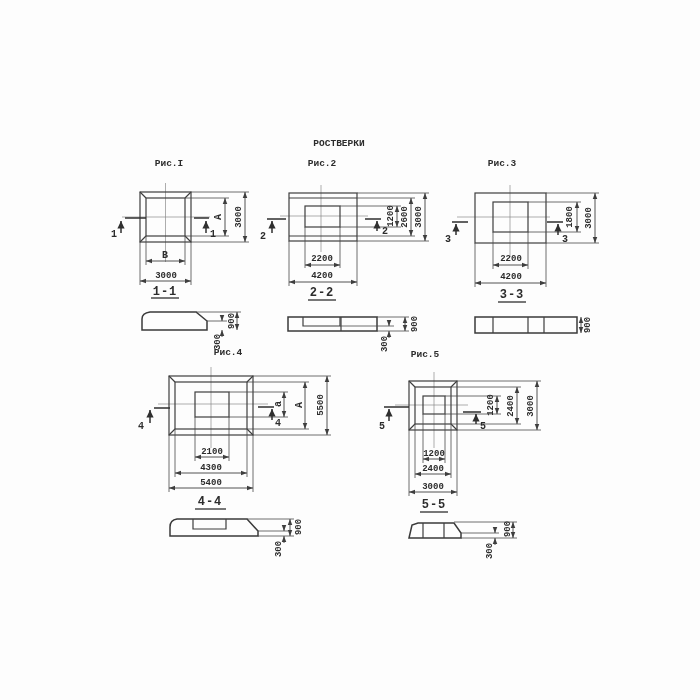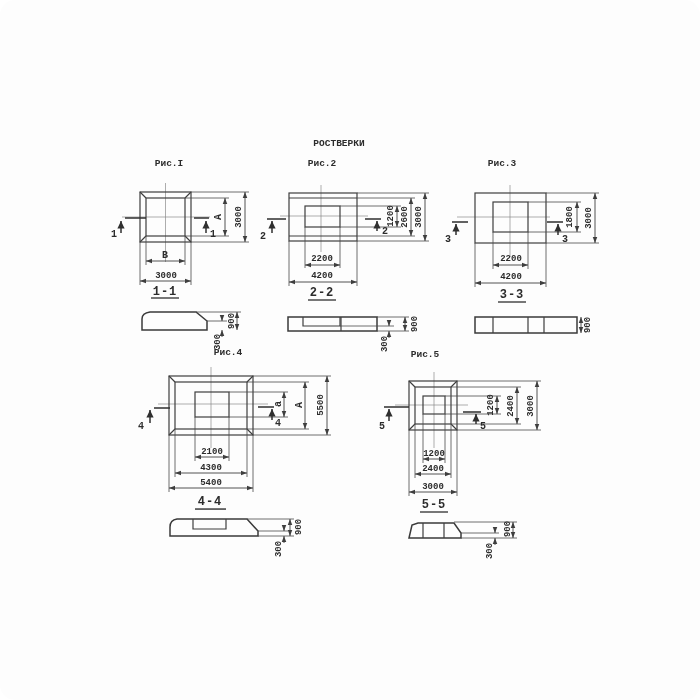--- a/index.html
+++ b/index.html
@@ -1,17 +1,17 @@
 <!DOCTYPE html>
 <html><head>
 <meta charset="utf-8">
 <style>
   html,body{margin:0;padding:0;background:#ffffff;}
   #page{position:relative;width:700px;height:700px;background:#fdfdfd;overflow:hidden;
-        font-family:"Liberation Mono","DejaVu Sans Mono",monospace;border-radius:15px;}
+        font-family:"Liberation Mono","DejaVu Sans Mono",monospace;}
   svg{position:absolute;left:0;top:0;}
   
   .ln   {stroke:#3e3e3e;stroke-width:1.2;fill:none;}
   .shape{stroke:#3a3a3a;stroke-width:1.5;fill:none;}
   .thin {stroke:#8a8a8a;stroke-width:0.7;fill:none;}
   .ext  {stroke:#4a4a4a;stroke-width:0.8;fill:none;}
   .dim  {stroke:#3e3e3e;stroke-width:0.9;fill:none;}
   .cut  {stroke:#2f2f2f;stroke-width:1.5;fill:none;}
   .ul   {stroke:#2f2f2f;stroke-width:1.3;fill:none;}
   text  {fill:#2c2c2c;font-family:"Liberation Mono","DejaVu Sans Mono",monospace;font-weight:700;}

